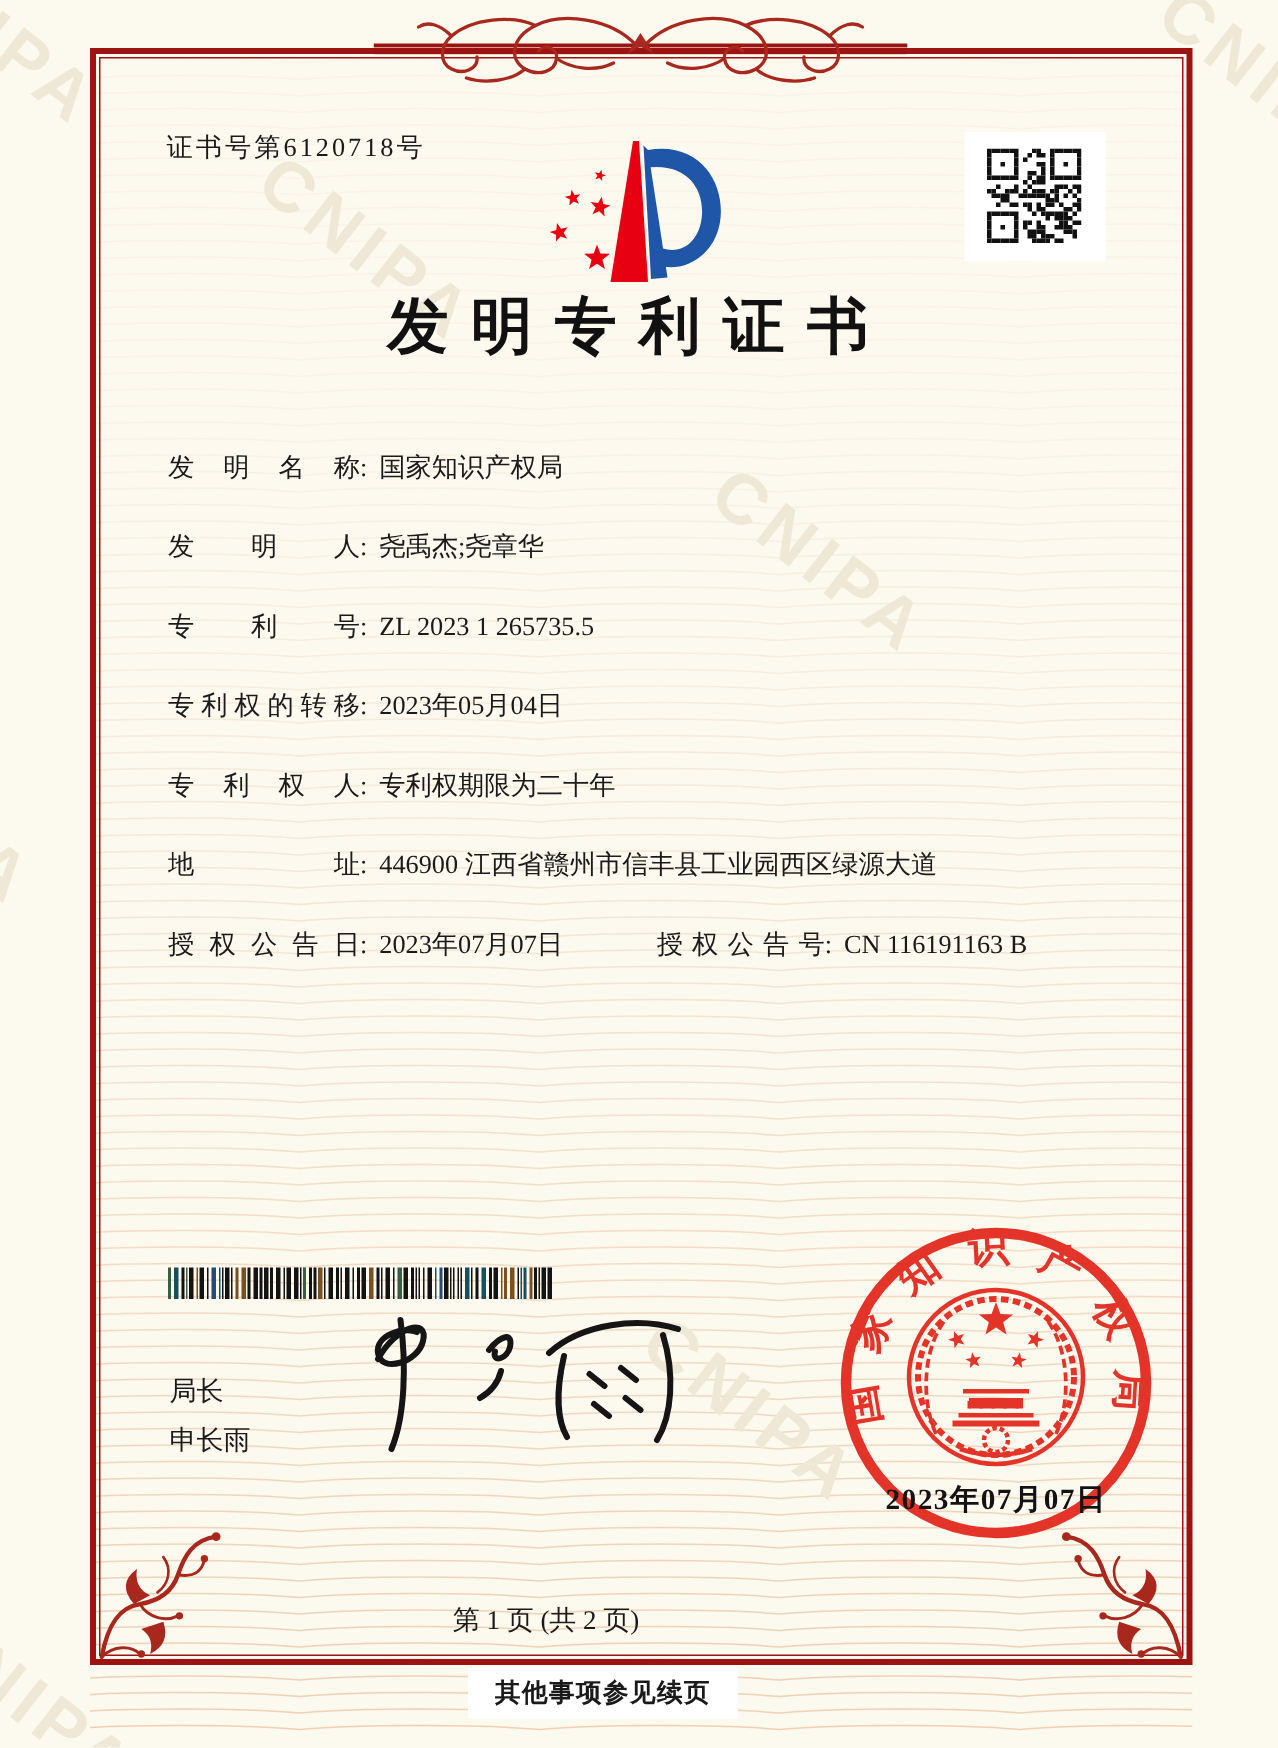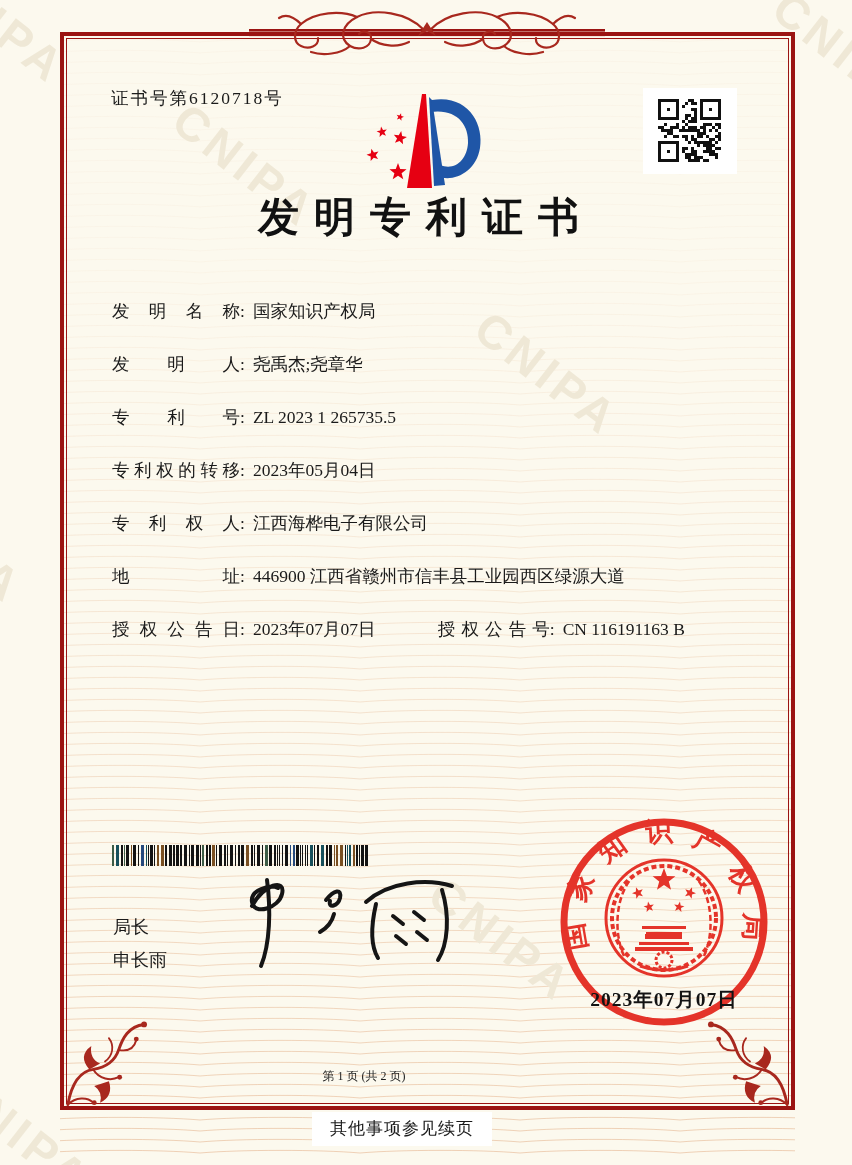--- a/index.html
+++ b/index.html
@@ -32,23 +32,23 @@
   #barcode{position:absolute;left:112px;top:845px;width:258px;height:21px;font-size:0;white-space:nowrap;}
   #barcode i{display:inline-block;height:21px;}
   
   .sig-title{position:absolute;left:113px;top:915px;font-size:18px;font-family:"Liberation Sans","DejaVu Sans",sans-serif;}
   .sig-name{position:absolute;left:113px;top:948px;font-size:18px;font-family:"Liberation Sans","DejaVu Sans",sans-serif;}
   
   .seal{position:absolute;left:558px;top:816px;width:212px;height:212px;opacity:.93;}
   .seal-date{position:absolute;left:558px;top:986px;width:212px;text-align:center;
              font-size:19.5px;font-weight:bold;color:#131313;letter-spacing:1px;}
   
-  .pageinfo{position:absolute;left:0;top:1068px;width:728px;text-align:center;font-size:12px;}
+  .pageinfo{position:absolute;left:0;top:1068px;width:728px;text-align:center;font-size:18px;}
   .notebox{position:absolute;left:312px;top:1112px;width:180px;height:34px;line-height:34px;
-           background:#ffffff;text-align:center;font-size:17px;letter-spacing:1px;}
+           background:#ffffff;text-align:center;font-size:17px;letter-spacing:1px;font-weight:bold;}
   .flourish{position:absolute;width:88px;height:94px;}
   .fl-left{left:60px;top:1018px;}
   .fl-right{left:707px;top:1018px;transform:scaleX(-1);}
   .topornament{position:absolute;left:249px;top:4px;width:356px;height:56px;}
   .logo{position:absolute;left:338px;top:86px;width:168px;height:120px;}
   .qrsvg{position:absolute;left:15px;top:11px;}
 </style>
 </head>
 <body>
 
@@ -451,21 +451,21 @@
   <div class="frow">
     <span class="flabel">发明人</span><span class="fsep">:</span><span>尧禹杰;尧章华</span>
   </div>
   <div class="frow">
     <span class="flabel">专利号</span><span class="fsep">:</span><span>ZL 2023 1 265735.5</span>
   </div>
   <div class="frow">
     <span class="flabel">专利权的转移</span><span class="fsep">:</span><span>2023年05月04日</span>
   </div>
   <div class="frow">
-    <span class="flabel">专利权人</span><span class="fsep">:</span><span>江西海桦电子有限公司</span>
+    <span class="flabel">专利权人</span><span class="fsep">:</span><span>专利权期限为二十年</span>
   </div>
   <div class="frow">
     <span class="flabel">地址</span><span class="fsep">:</span><span>446900 江西省赣州市信丰县工业园西区绿源大道</span>
   </div>
   <div class="frow">
     <span class="flabel">授权公告日</span><span class="fsep">:</span><span>2023年07月07日</span>
     <span class="flabel2">授权公告号</span><span class="fsep">:</span><span>CN 116191163 B</span>
   </div>
 </div>
 

